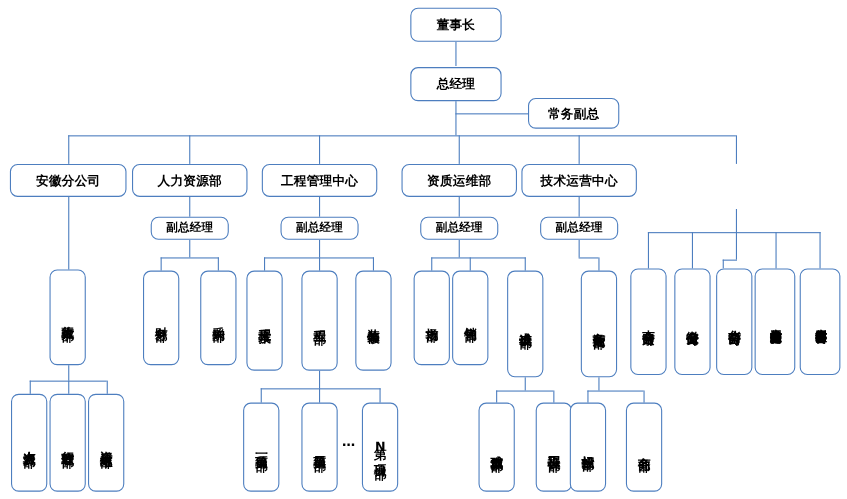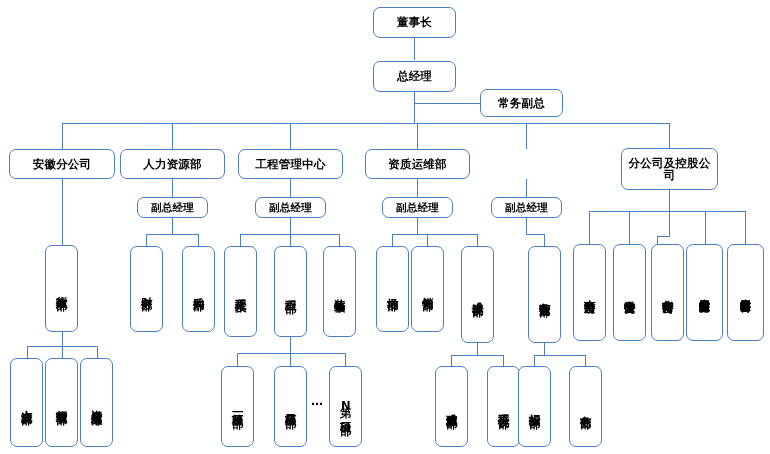--- a/index.html
+++ b/index.html
@@ -157,21 +157,21 @@
   <div class="node h" style="left:373px; top:7px; width:83px; height:31px;">董事长</div>
 
   <div class="node h" style="left:480px; top:89px; width:83px; height:28px;">常务副总</div>
 
   <div class="node h" style="left:373px; top:61px; width:83px; height:31px;">总经理</div>
 
   <div class="node h" style="left:9px; top:149px; width:106px; height:30px;">安徽分公司</div>
   <div class="node h" style="left:120px; top:149px; width:105px; height:30px;">人力资源部</div>
   <div class="node h" style="left:238px; top:149px; width:105px; height:30px;">工程管理中心</div>
   <div class="node h" style="left:365px; top:149px; width:105px; height:30px;">资质运维部</div>
-  <div class="node h" style="left:621px; top:148px; width:97px; height:42px;">分公司及控股公司</div>
+  <div class="node h" style="left:474px; top:149px; width:105px; height:30px;">技术运营中心</div>
 
   <div class="node h small" style="left:137px; top:197px; width:71px; height:21px;">副总经理</div>
   <div class="node h small" style="left:255px; top:197px; width:71px; height:21px;">副总经理</div>
   <div class="node h small" style="left:382px; top:197px; width:71px; height:21px;">副总经理</div>
   <div class="node h small" style="left:491px; top:197px; width:71px; height:21px;">副总经理</div>
 
   <div class="node v" style="left:45px; top:245px; width:33px; height:87px;">行政人事部</div>
   <div class="node v" style="left:10px; top:358px; width:33px; height:89px;">人力资源部</div>
   <div class="node v" style="left:45px; top:358px; width:33px; height:89px;">行政管理部</div>
   <div class="node v" style="left:80px; top:358px; width:33px; height:89px;">资质运维部</div>

